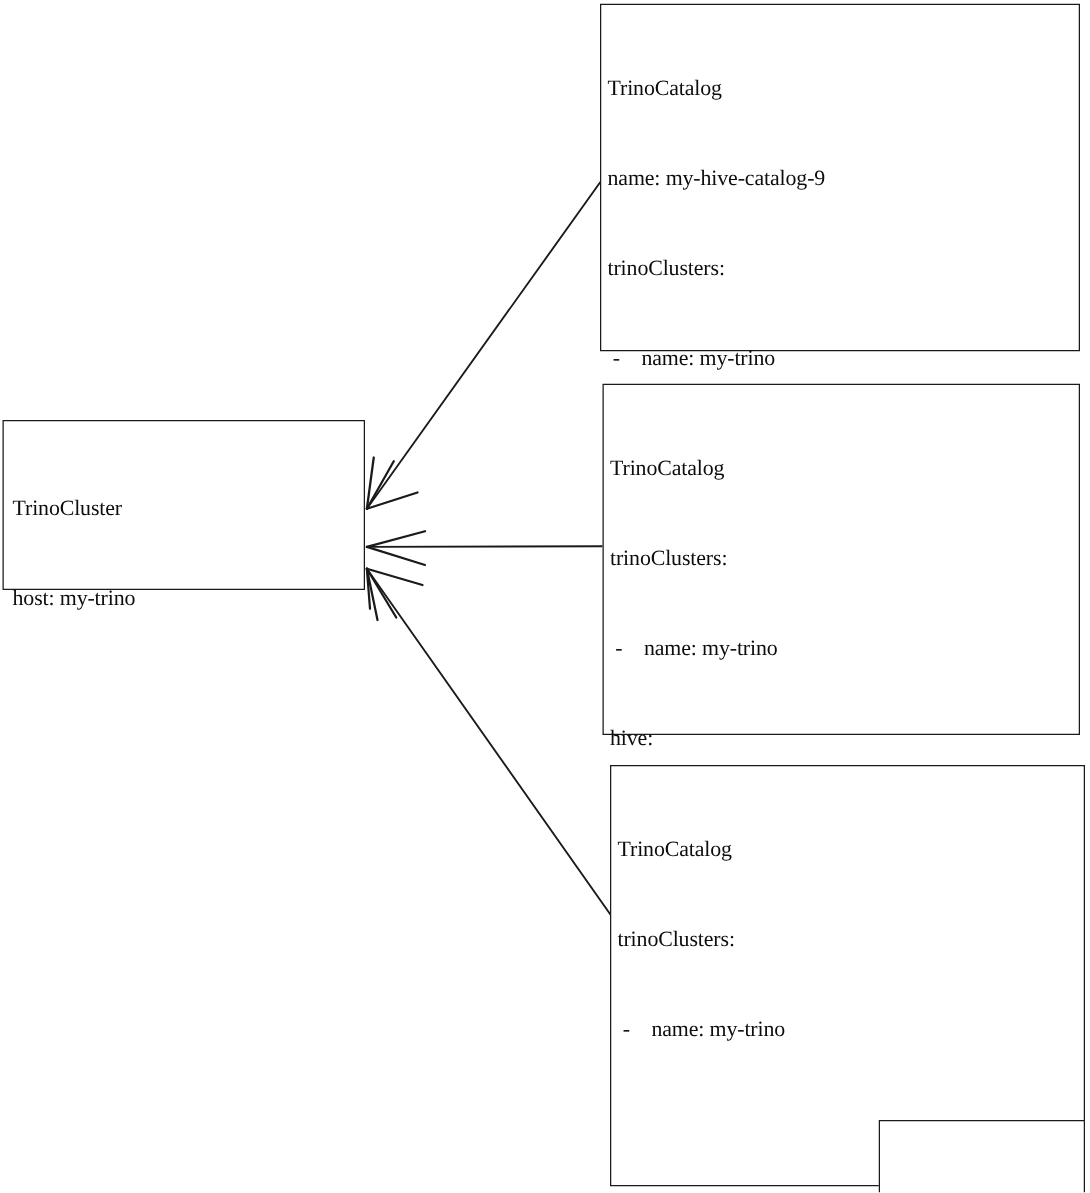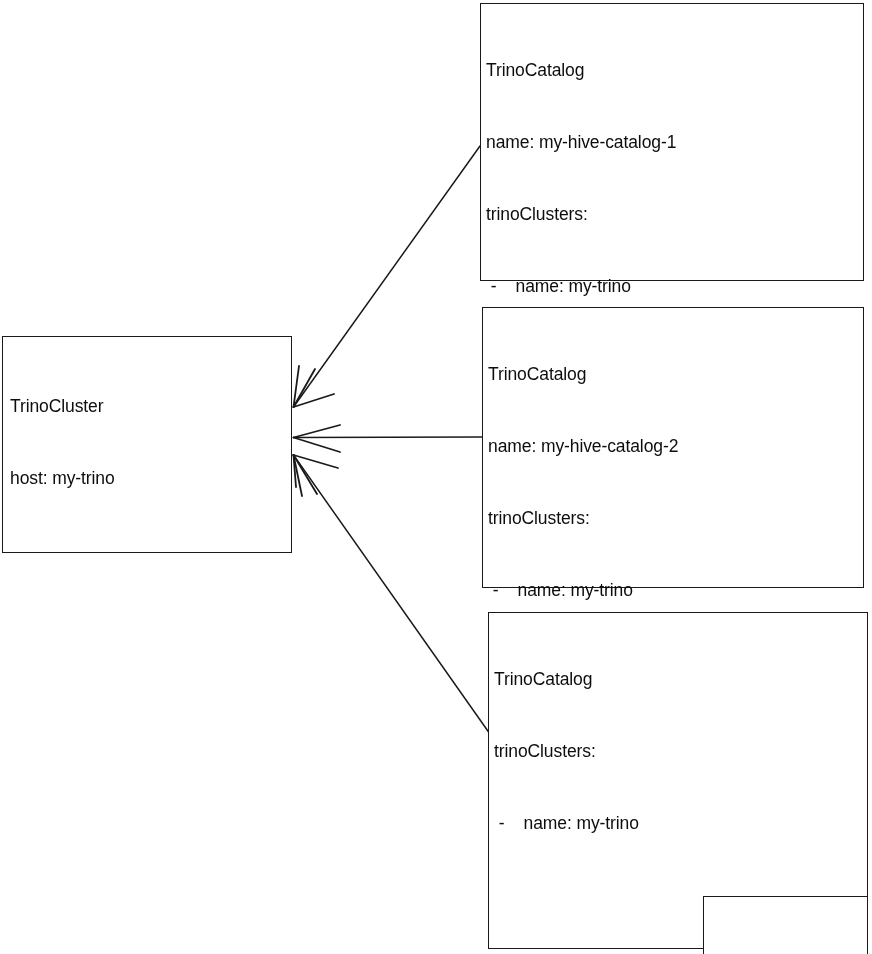--- a/index.html
+++ b/index.html
@@ -28,26 +28,27 @@
     position: absolute;
     white-space: pre;
     font-size: 17.5px;
     line-height: 24px;
     color: #0d0d0d;
     letter-spacing: -0.1px;
   }
   .yaml-line {
     display: block;
     white-space: pre;
+    font-family: Liberation Serif, serif;
   }
   #cluster-box {
     left: 2px;
     top: 336px;
     width: 290px;
-    height: 217px;
+    height: 136px;
   }
   #cluster-box .box-text {
     left: 7px;
     top: 9px;
   }
   #catalog-box-1 {
     left: 480px;
     top: 3px;
     width: 384px;
     height: 278px;
@@ -153,35 +154,34 @@
   <div class="box" id="cluster-box">
     <div class="box-text">
       <span class="yaml-line">TrinoCluster</span>
       <span class="yaml-line">host: my-trino</span>
     </div>
   </div>
 
   <div class="box" id="catalog-box-1">
     <div class="box-text">
       <span class="yaml-line">TrinoCatalog</span>
-      <span class="yaml-line">name: my-hive-catalog-1</span>
+      <span class="yaml-line">name: my-hive-catalog-9</span>
       <span class="yaml-line">trinoClusters:</span>
       <span class="yaml-line"> -    name: my-trino</span>
       <span class="yaml-line">hive:</span>
       <span class="yaml-line">   s3: # S3ConnnectionSpec</span>
       <span class="yaml-line">      inline:</span>
       <span class="yaml-line">         host: minio</span>
       <span class="yaml-line">   metastore: # whatever</span>
     </div>
   </div>
 
   <div class="box" id="catalog-box-2">
     <div class="box-text">
       <span class="yaml-line">TrinoCatalog</span>
-      <span class="yaml-line">name: my-hive-catalog-2</span>
       <span class="yaml-line">trinoClusters:</span>
       <span class="yaml-line"> -    name: my-trino</span>
       <span class="yaml-line">hive:</span>
       <span class="yaml-line">   hdfs:</span>
       <span class="yaml-line">      # TBD</span>
       <span class="yaml-line">   metastore: # whatever</span>
     </div>
   </div>
 
   <div class="box" id="catalog-box-3">

